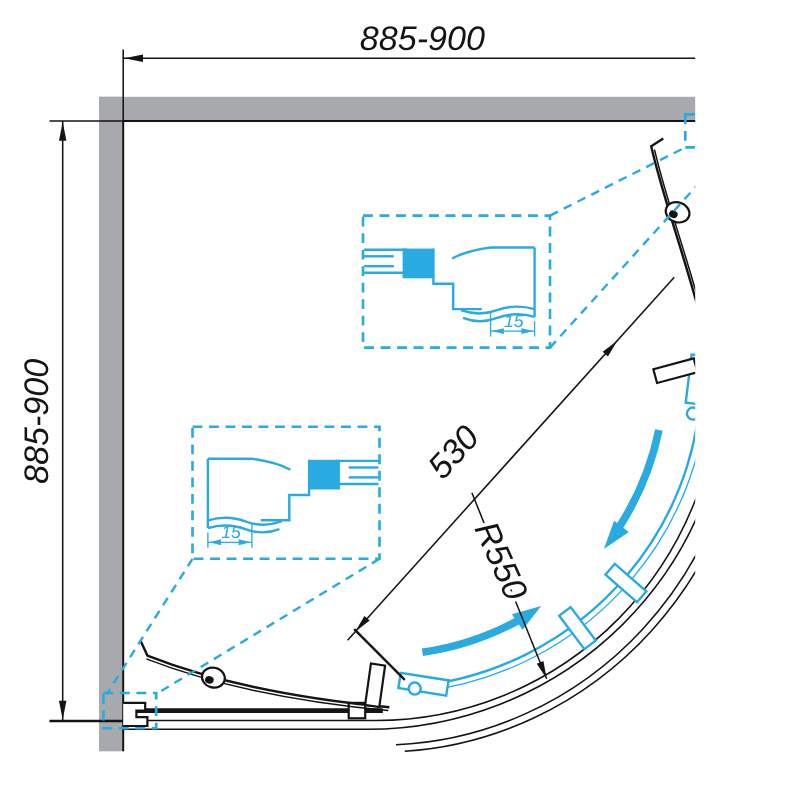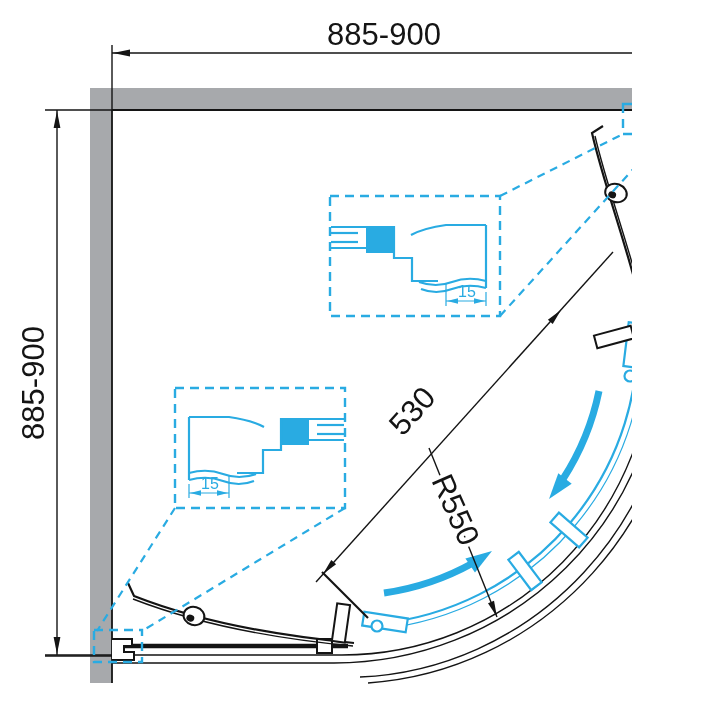--- a/index.html
+++ b/index.html
@@ -1,20 +1,20 @@
 <!DOCTYPE html>
 <html style="--accent: #29abe2; --wall: #a7a9ac; --ink: #141414; --background: #ffffff;"><head>
 <meta charset="utf-8">
 <style>
   :root{
     --accent:#29abe2; --wall:#a7a9ac; --ink:#141414; --background:#ffffff;
   }
   html,body{margin:0;padding:0;background:var(--background);}
   .stage{position:relative;width:632px;height:715px;background:var(--background);overflow:hidden;
-         font-family:"Liberation Sans",sans-serif;}
+         font-family:"Liberation Sans",sans-serif;font-style:italic;}
   svg{display:block}
   
   .k{stroke:var(--ink);fill:none;stroke-width:1.4px;}
   .k2{stroke:var(--ink);fill:none;stroke-width:2.2px;}
   .kthick{stroke:var(--ink);fill:none;stroke-width:4.5px;}
   .kfill{fill:var(--ink);stroke:none;}
   .kbox{stroke:var(--ink);fill:#ffffff;stroke-width:2px;}
   
   .cy{stroke:var(--accent);fill:none;stroke-width:2.2px;}
   .cy1{stroke:var(--accent);fill:none;stroke-width:1.2px;}

